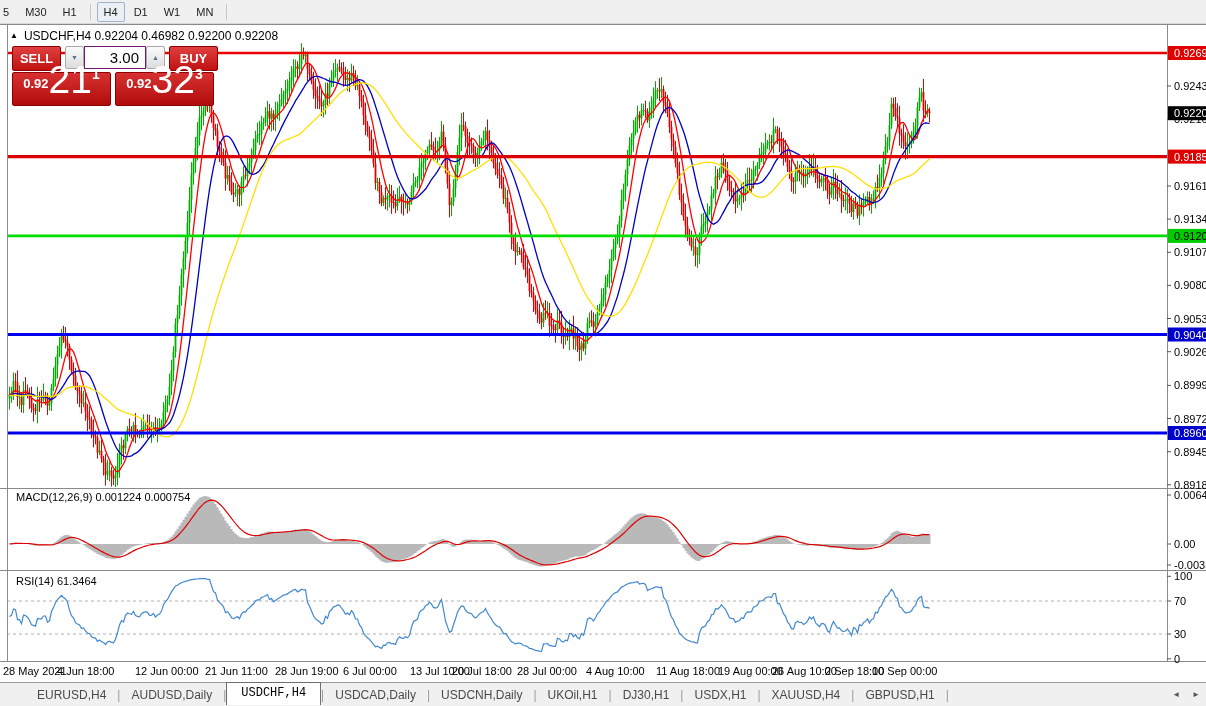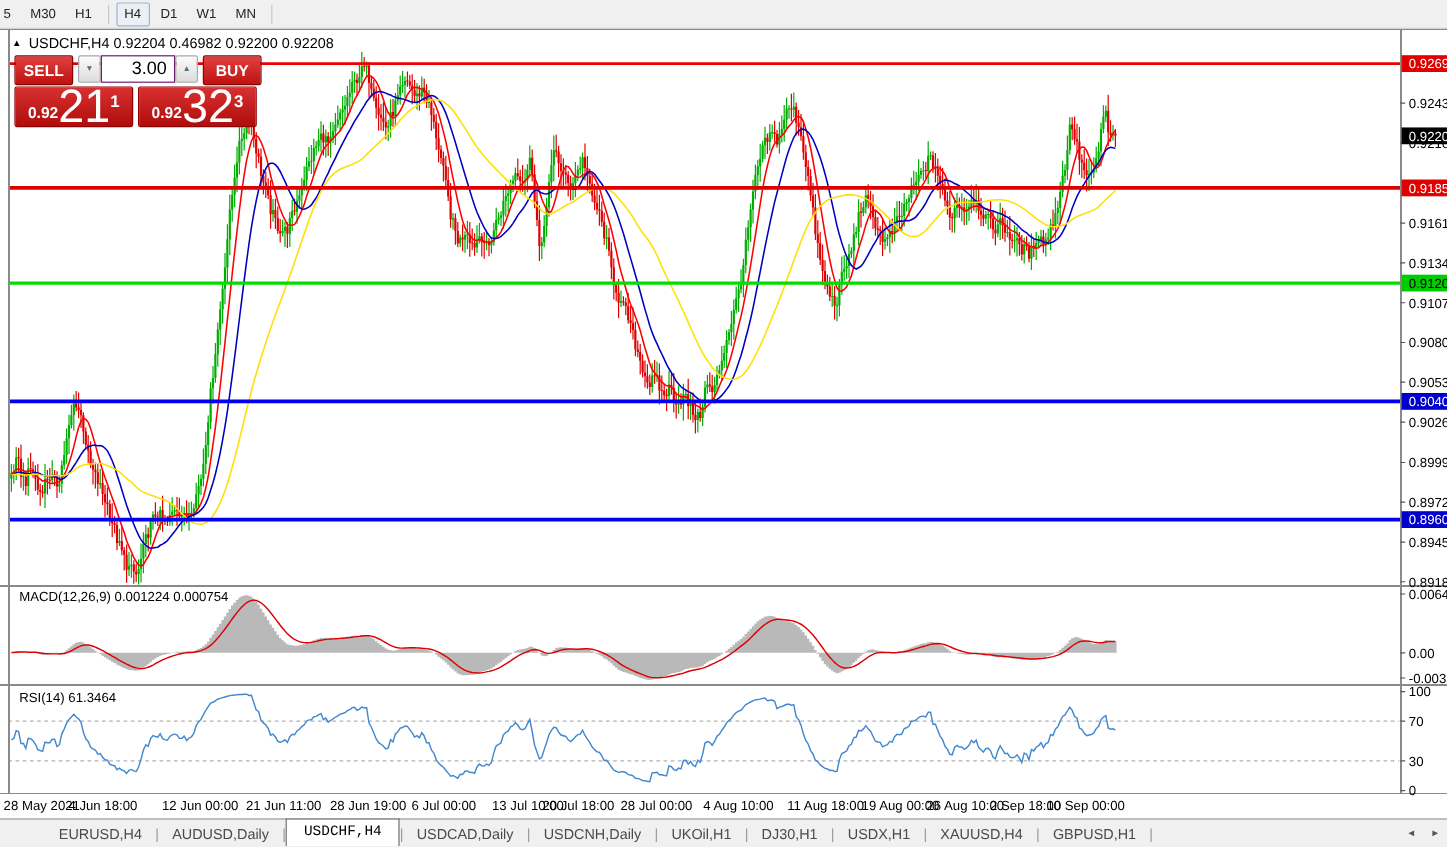--- a/index.html
+++ b/index.html
@@ -28,27 +28,27 @@
     background:linear-gradient(#e04040,#c01212);text-align:center;}
   .spin{width:19px;height:23px;box-sizing:border-box;border:1px solid #a9a9a9;border-radius:2px;
     background:linear-gradient(#fbfbfb,#dcdcdc);color:#5a7186;font-size:7px;display:flex;
     align-items:center;justify-content:center;margin-left:4px;}
   .spin.up{margin-left:0;margin-right:4px;}
   .lot{width:62px;height:23px;box-sizing:border-box;border:1px solid #701a75;background:#fff;
     font-size:15px;color:#000;text-align:right;padding:0 6px 0 0;font-family:"Liberation Sans",sans-serif;outline:none;}
   .prow{display:flex;margin-top:3px;}
   .pbox{width:99px;height:34px;border:1px solid #8e0000;border-radius:2px;margin-right:4px;
     background:linear-gradient(#d83030,#b00d0d);color:#fff;display:flex;align-items:flex-end;
-    justify-content:center;padding-bottom:1px;box-sizing:border-box;}
+    justify-content:center;padding-bottom:11px;box-sizing:border-box;}
   .pbox .pref{font-size:13px;font-weight:700;margin-bottom:3px;}
   .pbox .big{font-size:39px;font-weight:400;line-height:28px;margin-left:0;}
   .pbox .sup{font-size:14px;font-weight:700;position:relative;top:-12px;}
   
   #tabbar{position:absolute;left:0;top:682px;width:1206px;height:24px;background:#f0f0f0;
-    border-top:1px solid #9a9a9a;display:flex;align-items:center;box-sizing:border-box;padding-left:12px;}
+    border-top:1px solid #9a9a9a;display:flex;align-items:center;box-sizing:border-box;}
   .tab{font-size:12px;color:#4a4a4a;padding:3px 11px;white-space:nowrap;cursor:default;}
   .tab.active{background:#fff;color:#000;border:1px solid #6e6e6e;border-bottom:none;
     padding:3px 14px 5px 14px;margin-top:-2px;font-family:Liberation Mono, monospace;}
   .tab-sep{color:#9a9a9a;font-size:12px;}
   #tab-spacer{flex:1;}
   .navarr{font-size:8px;color:#555;padding:0 6px;}
 </style>
 </head>
 <body>
 

